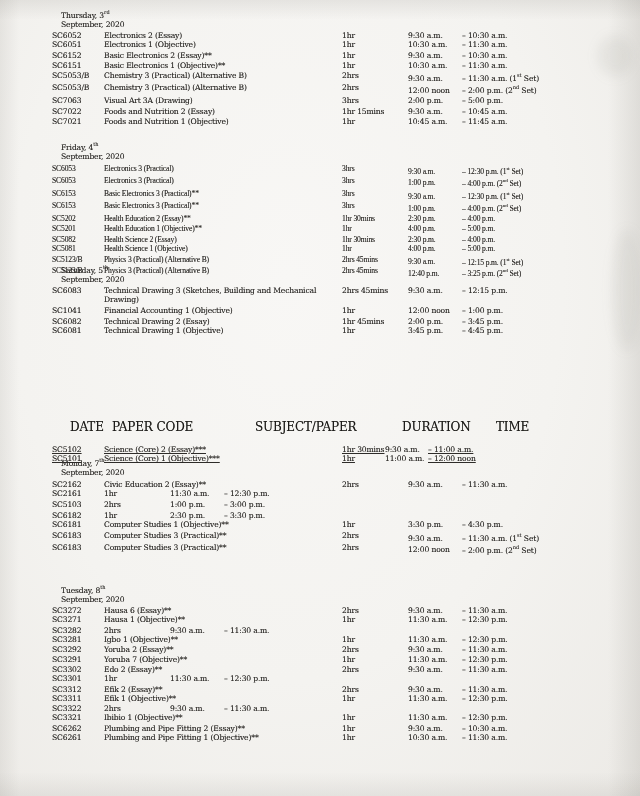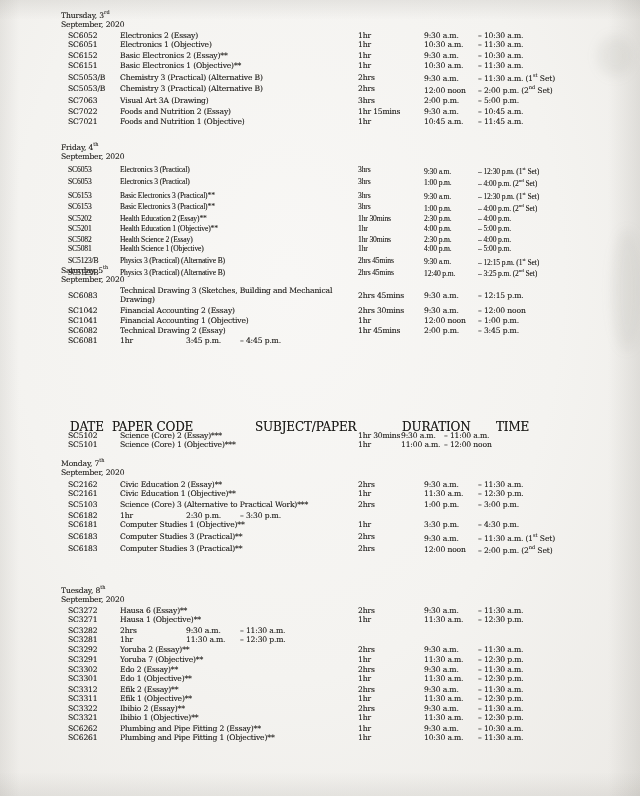--- a/index.html
+++ b/index.html
@@ -29,27 +29,27 @@
   .sec-2{top:263px}
   .sec-3{top:420px}
   .sec-4{top:456px}
   .sec-5{top:583px}
 
   .date-block{margin-left:61px;line-height:9.3px;}
   sup{font-size:5px;letter-spacing:0;}
 
   .rows{margin-top:2px;}
   .sec-1 .rows{margin-top:3px;font-family:Liberation Serif, serif;}
-  .sec-3 .rows{margin-top:1px;}
+  .sec-3 .rows{margin-top:15px;text-decoration:underline;}
   .sec-4 .rows{margin-top:3px;}
   .sec-5 .rows{}
   .group + .group{margin-top:1.5px;}
   .sec-5 .group + .group{margin-top:1px;}
 
-  .row{display:flex;align-items:center;padding-left:68px;line-height:9.3px;}
+  .row{display:flex;align-items:flex-start;padding-left:52px;line-height:9.3px;}
   .c-code{flex:0 0 52px;}
   .c-subject{flex:0 0 238px;padding-right:8px;box-sizing:border-box;}
   .c-duration{flex:0 0 66px;}
   .c-time{flex:1 1 auto;white-space:nowrap;}
   .t-start{display:inline-block;width:54px;}
   
   .sec-3 .c-duration{flex-basis:43px;}
   .sec-3 .t-start{width:43px;}
 
   .head-row{position:relative;height:10px;font-weight:normal;color:#1b1a17;font-size:12px;}
@@ -226,41 +226,36 @@
           <div class="group">
             <div class="row">
               <span class="c-code">SC6083</span>
               <span class="c-subject">Technical Drawing 3 (Sketches, Building and Mechanical Drawing)</span>
               <span class="c-duration">2hrs 45mins</span>
               <span class="c-time"><span class="t-start">9:30 a.m.</span><span class="t-end">– 12:15 p.m.</span></span>
             </div>
           </div>
           <div class="group">
             <div class="row">
-              <span class="c-code">SC1042</span>
-              <span class="c-subject">Financial Accounting 2 (Essay)</span>
-              <span class="c-duration">2hrs 30mins</span>
-              <span class="c-time"><span class="t-start">9:30 a.m.</span><span class="t-end">– 12:00 noon</span></span>
-            </div>
-            <div class="row">
               <span class="c-code">SC1041</span>
               <span class="c-subject">Financial Accounting 1 (Objective)</span>
               <span class="c-duration">1hr</span>
               <span class="c-time"><span class="t-start">12:00 noon</span><span class="t-end">– 1:00 p.m.</span></span>
             </div>
           </div>
           <div class="group">
             <div class="row">
               <span class="c-code">SC6082</span>
               <span class="c-subject">Technical Drawing 2 (Essay)</span>
               <span class="c-duration">1hr 45mins</span>
               <span class="c-time"><span class="t-start">2:00 p.m.</span><span class="t-end">– 3:45 p.m.</span></span>
             </div>
             <div class="row">
               <span class="c-code">SC6081</span>
+              <span class="c-subject">Technical Drawing 1 (Objective)</span>
               <span class="c-duration">1hr</span>
               <span class="c-time"><span class="t-start">3:45 p.m.</span><span class="t-end">– 4:45 p.m.</span></span>
             </div>
           </div>
         </div>
       </div>
       <div class="section sec-3">
         <div class="head-row">
           <span class="col-h h-date">DATE</span>
           <span class="col-h h-code">PAPER CODE</span>
@@ -293,29 +288,27 @@
         <div class="rows">
           <div class="group">
             <div class="row">
               <span class="c-code">SC2162</span>
               <span class="c-subject">Civic Education 2 (Essay)**</span>
               <span class="c-duration">2hrs</span>
               <span class="c-time"><span class="t-start">9:30 a.m.</span><span class="t-end">– 11:30 a.m.</span></span>
             </div>
             <div class="row">
               <span class="c-code">SC2161</span>
-              <span class="c-subject">Civic Education 1 (Objective)**</span>
               <span class="c-duration">1hr</span>
               <span class="c-time"><span class="t-start">11:30 a.m.</span><span class="t-end">– 12:30 p.m.</span></span>
             </div>
           </div>
           <div class="group">
             <div class="row">
               <span class="c-code">SC5103</span>
-              <span class="c-subject">Science (Core) 3 (Alternative to Practical Work)***</span>
               <span class="c-duration">2hrs</span>
               <span class="c-time"><span class="t-start">1:00 p.m.</span><span class="t-end">– 3:00 p.m.</span></span>
             </div>
           </div>
           <div class="group">
             <div class="row">
               <span class="c-code">SC6182</span>
               <span class="c-duration">1hr</span>
               <span class="c-time"><span class="t-start">2:30 p.m.</span><span class="t-end">– 3:30 p.m.</span></span>
             </div>
@@ -363,20 +356,21 @@
             </div>
           </div>
           <div class="group">
             <div class="row">
               <span class="c-code">SC3282</span>
               <span class="c-duration">2hrs</span>
               <span class="c-time"><span class="t-start">9:30 a.m.</span><span class="t-end">– 11:30 a.m.</span></span>
             </div>
             <div class="row">
               <span class="c-code">SC3281</span>
+              <span class="c-subject">Igbo 1 (Objective)**</span>
               <span class="c-duration">1hr</span>
               <span class="c-time"><span class="t-start">11:30 a.m.</span><span class="t-end">– 12:30 p.m.</span></span>
             </div>
           </div>
           <div class="group">
             <div class="row">
               <span class="c-code">SC3292</span>
               <span class="c-subject">Yoruba 2 (Essay)**</span>
               <span class="c-duration">2hrs</span>
               <span class="c-time"><span class="t-start">9:30 a.m.</span><span class="t-end">– 11:30 a.m.</span></span>
@@ -390,21 +384,20 @@
           </div>
           <div class="group">
             <div class="row">
               <span class="c-code">SC3302</span>
               <span class="c-subject">Edo 2 (Essay)**</span>
               <span class="c-duration">2hrs</span>
               <span class="c-time"><span class="t-start">9:30 a.m.</span><span class="t-end">– 11:30 a.m.</span></span>
             </div>
             <div class="row">
               <span class="c-code">SC3301</span>
-              <span class="c-subject">Edo 1 (Objective)**</span>
               <span class="c-duration">1hr</span>
               <span class="c-time"><span class="t-start">11:30 a.m.</span><span class="t-end">– 12:30 p.m.</span></span>
             </div>
           </div>
           <div class="group">
             <div class="row">
               <span class="c-code">SC3312</span>
               <span class="c-subject">Efik 2 (Essay)**</span>
               <span class="c-duration">2hrs</span>
               <span class="c-time"><span class="t-start">9:30 a.m.</span><span class="t-end">– 11:30 a.m.</span></span>
@@ -412,21 +405,20 @@
             <div class="row">
               <span class="c-code">SC3311</span>
               <span class="c-subject">Efik 1 (Objective)**</span>
               <span class="c-duration">1hr</span>
               <span class="c-time"><span class="t-start">11:30 a.m.</span><span class="t-end">– 12:30 p.m.</span></span>
             </div>
           </div>
           <div class="group">
             <div class="row">
               <span class="c-code">SC3322</span>
-              <span class="c-subject">Ibibio 2 (Essay)**</span>
               <span class="c-duration">2hrs</span>
               <span class="c-time"><span class="t-start">9:30 a.m.</span><span class="t-end">– 11:30 a.m.</span></span>
             </div>
             <div class="row">
               <span class="c-code">SC3321</span>
               <span class="c-subject">Ibibio 1 (Objective)**</span>
               <span class="c-duration">1hr</span>
               <span class="c-time"><span class="t-start">11:30 a.m.</span><span class="t-end">– 12:30 p.m.</span></span>
             </div>
           </div>

